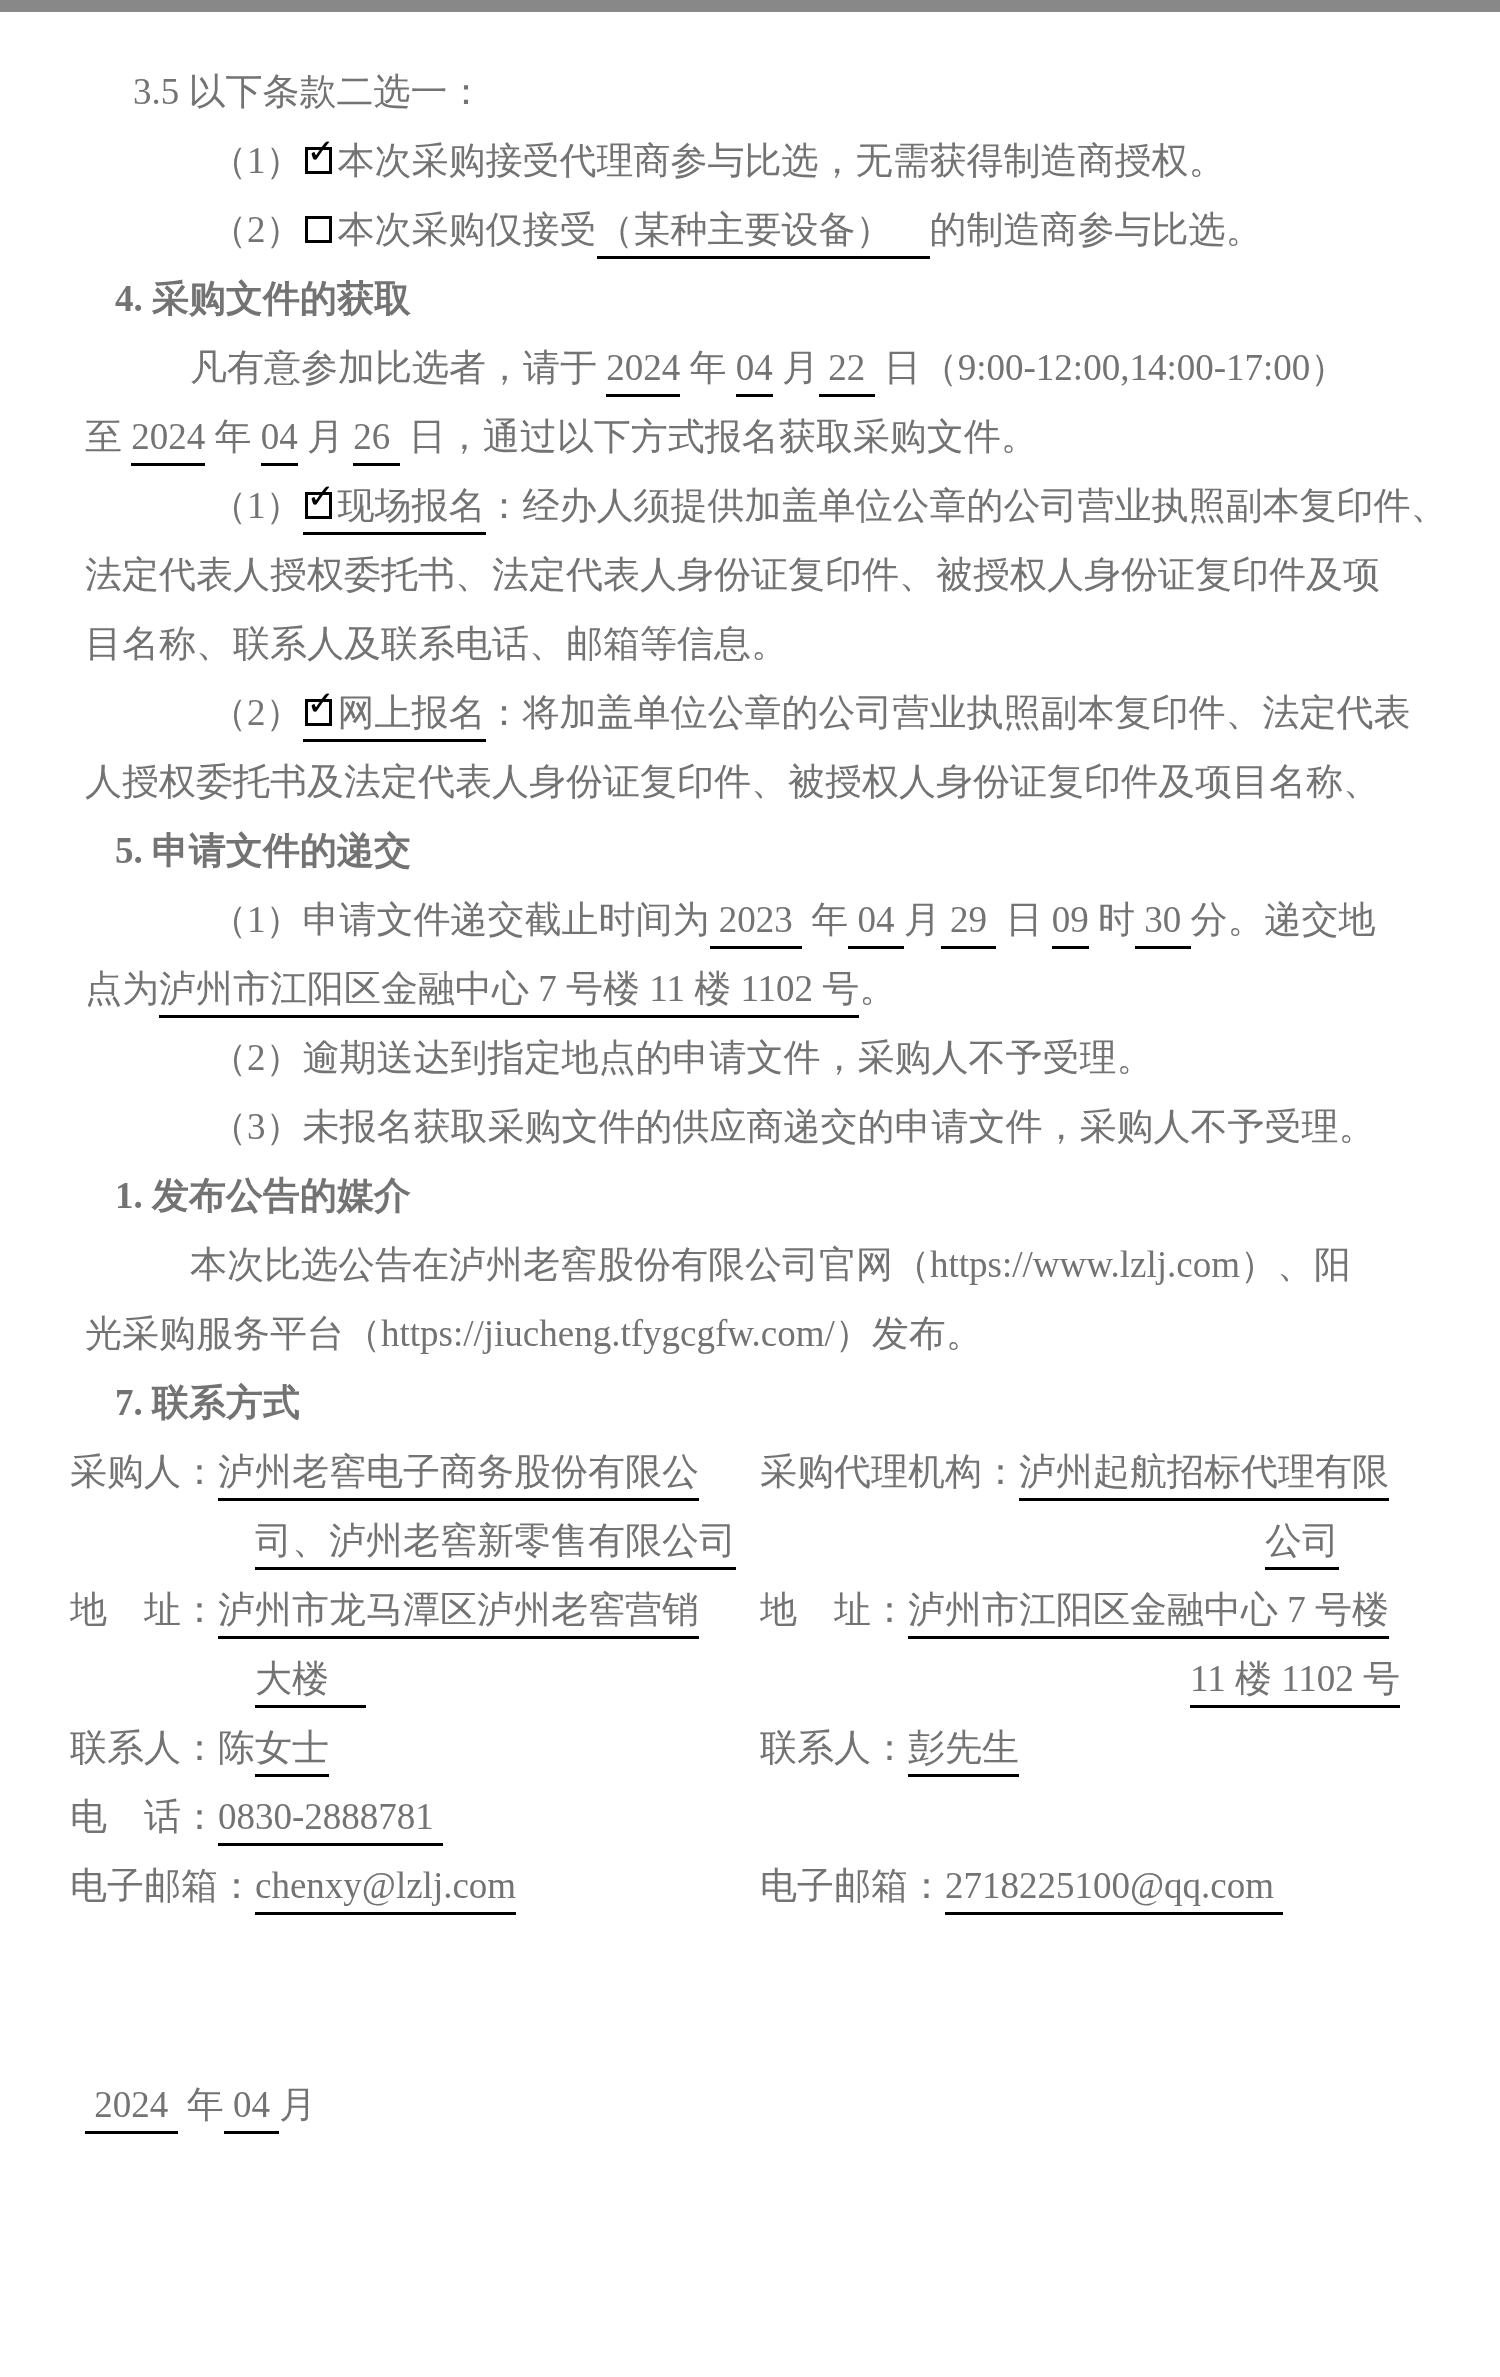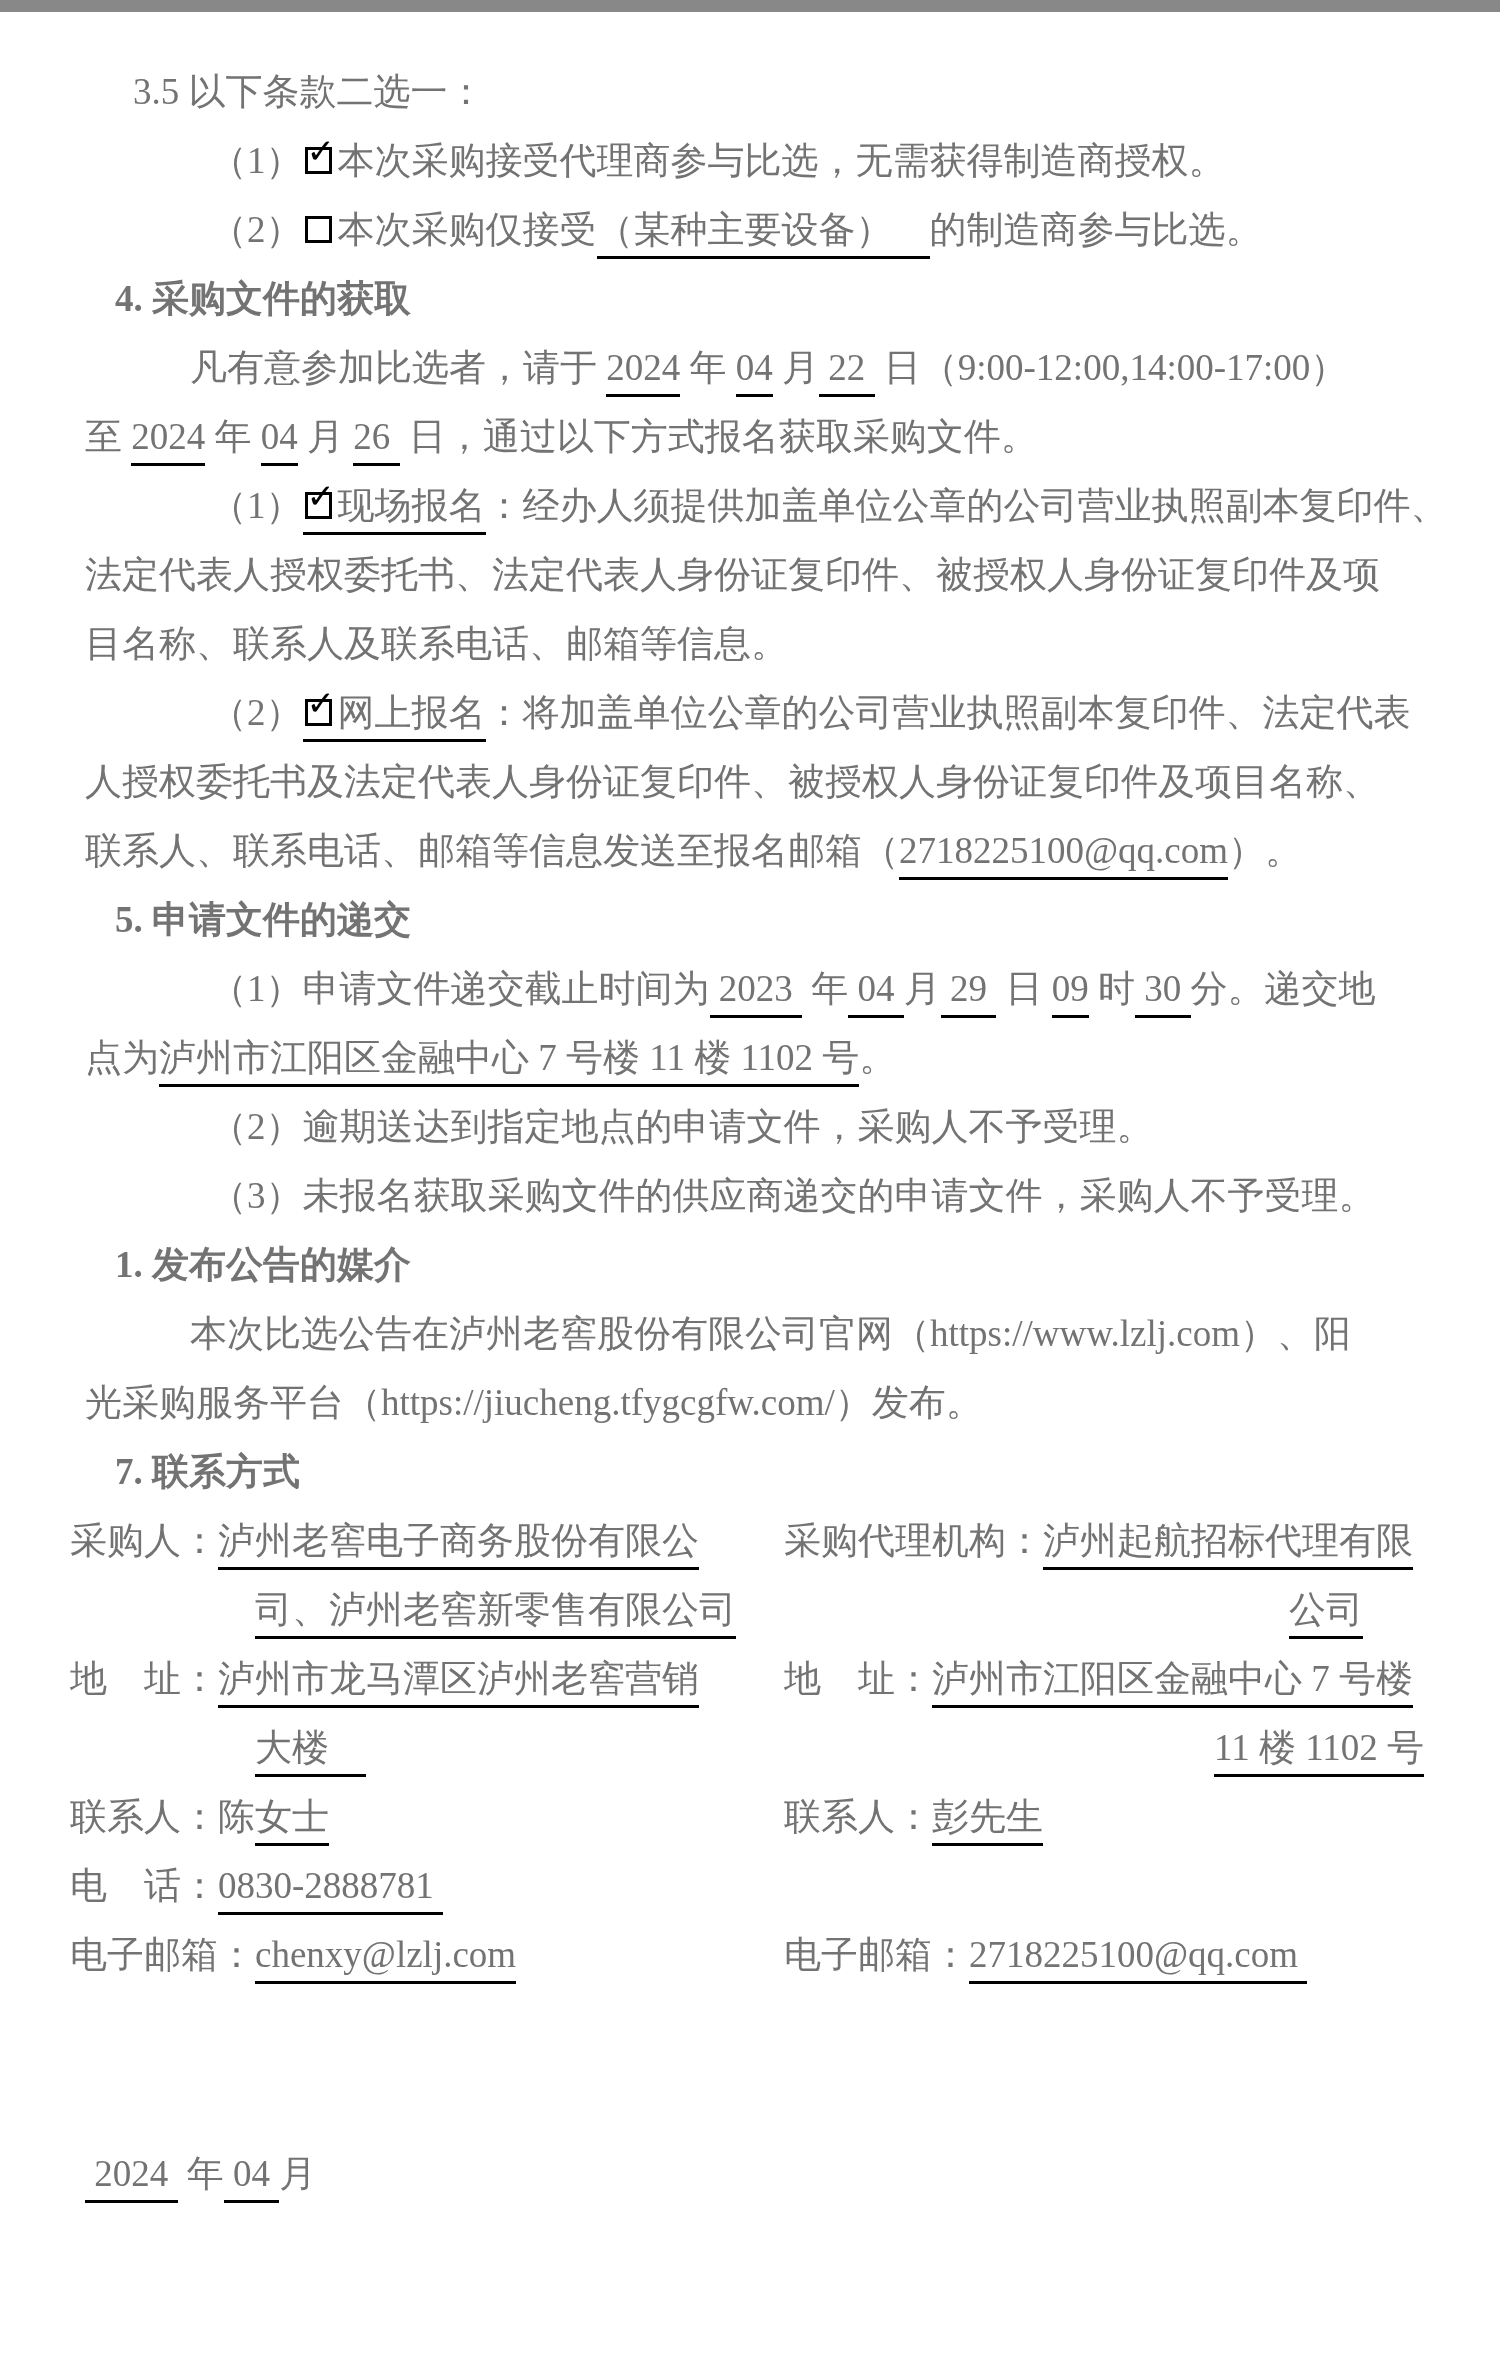--- a/index.html
+++ b/index.html
@@ -28,21 +28,21 @@
     border:3px solid #000;box-sizing:border-box;
     margin:0 6px 0 2px;vertical-align:-1px;position:relative;
   }
   .cb.on::after{
     content:"\2713";
     position:absolute;left:-1px;top:-16px;
     font-family:"DejaVu Sans",sans-serif;
     font-size:34px;font-weight:700;line-height:34px;color:#000;
   }
   
-  .crow{display:flex;height:69px;line-height:69px;margin-left:-15px;white-space:nowrap;gap:24px;}
+  .crow{display:flex;height:69px;line-height:69px;margin-left:-15px;white-space:nowrap;}
   .ccell-l{width:690px;flex:0 0 690px;}
   .ccell-r{flex:1;}
   .cont-l{padding-left:185px;}
   .cont-r2{padding-left:320px;}
   .cont-r4{padding-left:245px;}
   .spacer{height:150px;}
   .footer-line{text-align:left;padding-right:110px;}
 </style>
 </head>
 <body>
@@ -57,21 +57,20 @@
 
   <div class="line heading">4. 采购文件的获取</div>
 
   <div class="line ind-para"><span>凡有意参加比选者，请于&nbsp;</span><span class="u">2024</span><span>&nbsp;年&nbsp;</span><span class="u">04</span><span>&nbsp;月</span><span class="u">&nbsp;22&nbsp;</span><span>&nbsp;日（9:00-12:00,14:00-17:00）</span></div>
   <div class="line"><span>至&nbsp;</span><span class="u">2024</span><span>&nbsp;年&nbsp;</span><span class="u">04</span><span>&nbsp;月&nbsp;</span><span class="u">26&nbsp;</span><span>&nbsp;日，通过以下方式报名获取采购文件。</span></div>
   <div class="line ind-num"><span>（1）</span><span class="u"><span class="cb on"></span>现场报名</span><span>：经办人须提供加盖单位公章的公司营业执照副本复印件、</span></div>
   <div class="line"><span>法定代表人授权委托书、法定代表人身份证复印件、被授权人身份证复印件及项</span></div>
   <div class="line"><span>目名称、联系人及联系电话、邮箱等信息。</span></div>
   <div class="line ind-num"><span>（2）</span><span class="u"><span class="cb on"></span>网上报名</span><span>：将加盖单位公章的公司营业执照副本复印件、法定代表</span></div>
   <div class="line"><span>人授权委托书及法定代表人身份证复印件、被授权人身份证复印件及项目名称、</span></div>
-  <div class="line"><span>联系人、联系电话、邮箱等信息发送至报名邮箱（</span><span class="u">2718225100@qq.com</span><span>）。</span></div>
 
   <div class="line heading">5. 申请文件的递交</div>
 
   <div class="line ind-num"><span>（1）申请文件递交截止时间为</span><span class="u">&nbsp;2023&nbsp;</span><span>&nbsp;年</span><span class="u">&nbsp;04&nbsp;</span><span>月</span><span class="u">&nbsp;29&nbsp;</span><span>&nbsp;日&nbsp;</span><span class="u">09</span><span>&nbsp;时</span><span class="u">&nbsp;30&nbsp;</span><span>分。递交地</span></div>
   <div class="line"><span>点为</span><span class="u">泸州市江阳区金融中心 7 号楼 11 楼 1102 号</span><span>。</span></div>
   <div class="line ind-num"><span>（2）逾期送达到指定地点的申请文件，采购人不予受理。</span></div>
   <div class="line ind-num"><span>（3）未报名获取采购文件的供应商递交的申请文件，采购人不予受理。</span></div>
 
   <div class="line heading">1. 发布公告的媒介</div>
 

